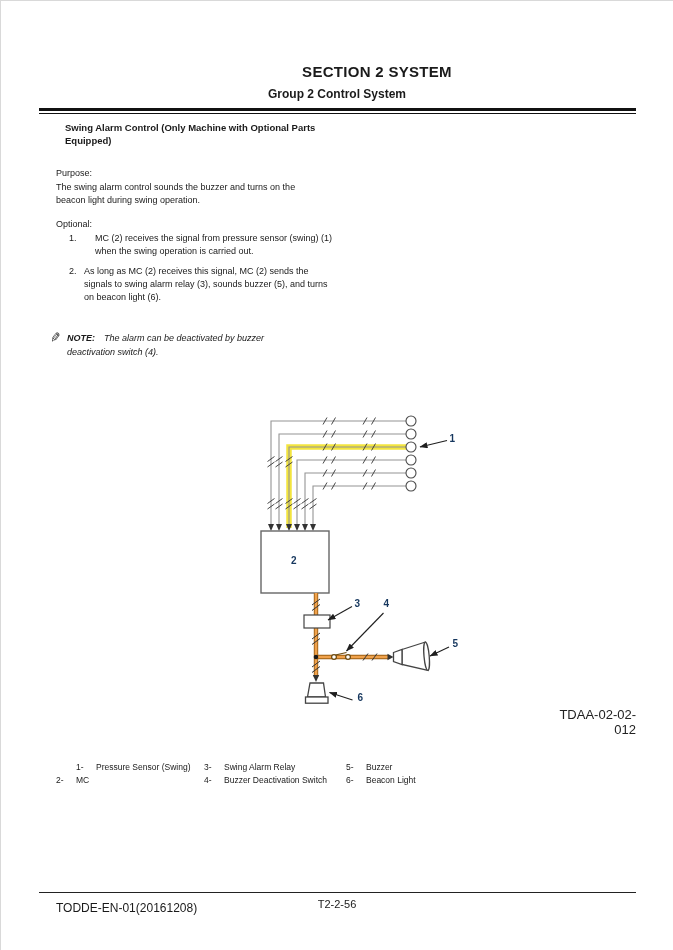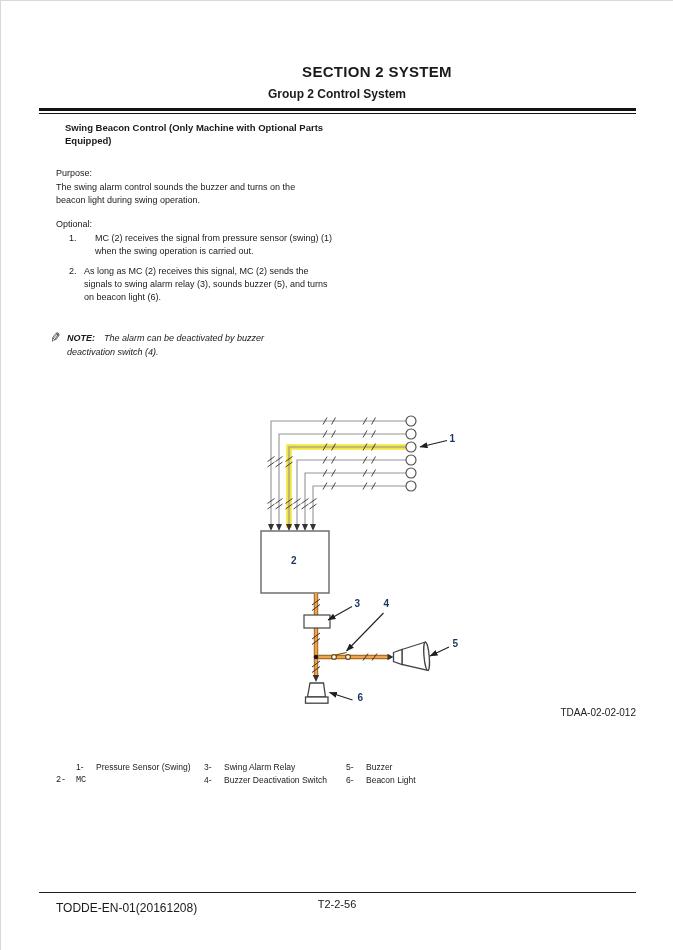--- a/index.html
+++ b/index.html
@@ -17,39 +17,39 @@
   .purpose-label{top:167px;left:55px;font-size:9px;}
   .purpose-text{top:180px;left:55px;width:252px;font-size:9px;line-height:13px;}
   .operation-label{top:218px;left:55px;font-size:9px;}
   .step{font-size:9px;line-height:13px;}
   .step-num{position:absolute;left:68px;width:13px;}
   .step-text{position:absolute;left:83px;width:244px;}
   .note-block{top:331px;left:66px;width:228px;font-size:9px;line-height:13.5px;font-style:italic;}
   .note-label{font-weight:bold;margin-right:9px;}
   .pencil{top:329px;left:49px;font-size:13px;transform:scaleX(-1) rotate(8deg);font-style:normal;}
   .co{position:absolute;font-size:10px;font-weight:bold;color:#16375E;line-height:10px;}
-  .fig-code{top:706px;left:540px;width:95px;text-align:right;font-size:10px;color:#222;}
+  .fig-code{top:706px;left:540px;width:95px;text-align:right;font-size:13px;color:#222;}
   .legend-item{position:absolute;font-size:8.5px;line-height:10px;}
   .legend-num{display:inline-block;width:20px;}
   .footer-rule{top:891px;left:38px;width:597px;height:1px;background:#222;}
   .doc-code{top:900px;left:55px;font-size:12px;}
   .page-num{top:897px;left:0;width:100%;text-align:center;font-size:11px;}
   svg{position:absolute;left:250px;top:400px;}
 </style>
 </head>
 <body>
 
 <div class="page">
 
   <div class="abs section-title">SECTION 2 SYSTEM</div>
   <div class="abs group-title">Group 2 Control System</div>
   <div class="abs rule-thick"></div>
   <div class="abs rule-thin"></div>
 
-  <div class="abs topic-heading">Swing Beacon Control (Only Machine with Optional Parts Equipped)</div>
+  <div class="abs topic-heading">Swing Alarm Control (Only Machine with Optional Parts Equipped)</div>
 
   <div class="abs purpose-label">Purpose:</div>
   <div class="abs purpose-text">The swing alarm control sounds the buzzer and turns on the beacon light during swing operation.</div>
 
   <div class="abs operation-label">Optional:</div>
 
   <div class="step">
     <span class="step-num" style="top:231px;">1.</span>
     <span class="step-text" style="top:231px;margin-left:11px;">MC (2) receives the signal from pressure sensor (swing) (1) when the swing operation is carried out.</span>
   </div>
@@ -163,21 +163,21 @@
   <div class="co" style="left:353.5px;top:597.5px;">3</div>
   <div class="co" style="left:382.5px;top:597.5px;">4</div>
   <div class="co" style="left:451.5px;top:638px;">5</div>
   <div class="co" style="left:356.5px;top:691.5px;">6</div>
 
   <div class="abs fig-code">TDAA-02-02-012</div>
 
   <div class="legend-item" style="left:55px;top:761px;margin-left:20px;">
     <span class="legend-num">1-</span><span>Pressure Sensor (Swing)</span>
   </div>
-  <div class="legend-item" style="left:55px;top:774px;font-family:Liberation Mono, monospace;">
+  <div class="legend-item" style="left:55px;top:774px;">
     <span class="legend-num">2-</span><span>MC</span>
   </div>
   <div class="legend-item" style="left:203px;top:761px;">
     <span class="legend-num">3-</span><span>Swing Alarm Relay</span>
   </div>
   <div class="legend-item" style="left:203px;top:774px;">
     <span class="legend-num">4-</span><span>Buzzer Deactivation Switch</span>
   </div>
   <div class="legend-item" style="left:345px;top:761px;">
     <span class="legend-num">5-</span><span>Buzzer</span>

